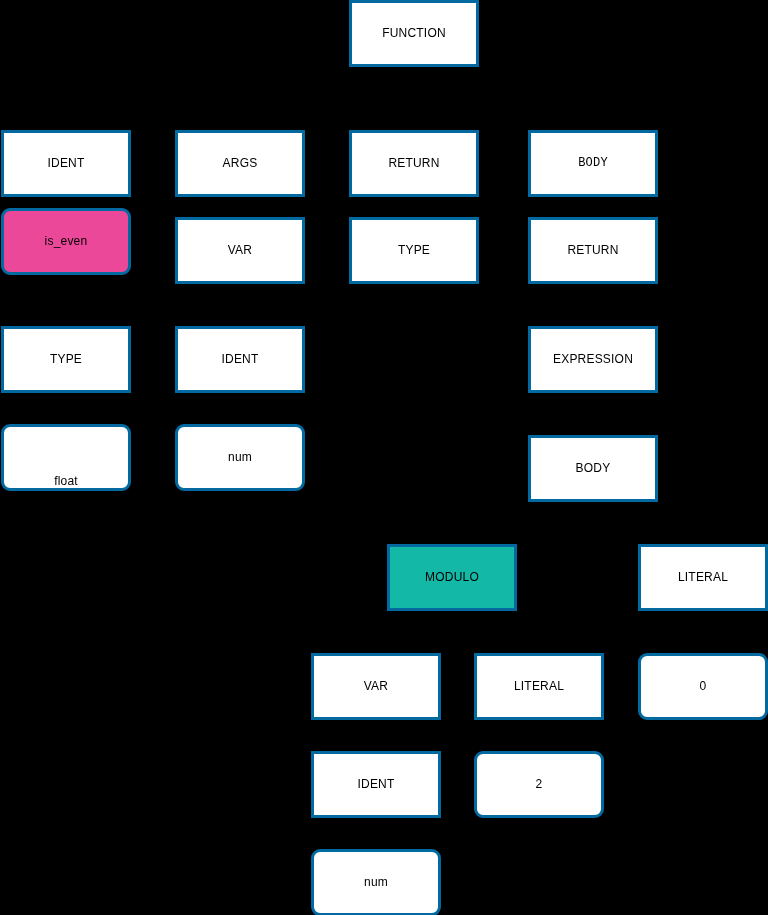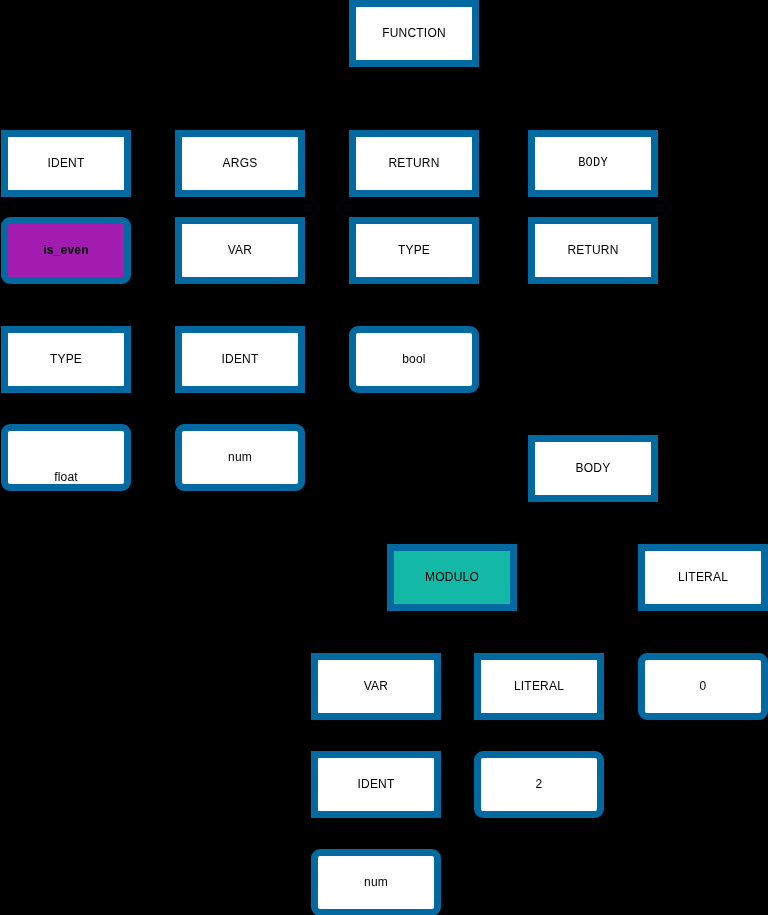--- a/index.html
+++ b/index.html
@@ -12,21 +12,21 @@
     width: 768px;
     height: 915px;
     background: #000000;
     overflow: hidden;
     font-family: "Liberation Sans", sans-serif;
   }
   .node {
     position: absolute;
     background: #ffffff;
     color: #000000;
-    border: 7px solid #0369a1;
+    border: 3px solid #0369a1;
     box-sizing: border-box;
     display: flex;
     align-items: center;
     justify-content: center;
     text-align: center;
     font-size: 12px;
     line-height: 1.2;
     letter-spacing: 0.2px;
   }
   .node.rounded {
@@ -45,40 +45,40 @@
     </div>
     <div class="node" style="left: 175px; top: 130px; width: 130px; height: 67px; background: rgb(255, 255, 255); color: rgb(0, 0, 0);">
       <span>ARGS</span>
     </div>
     <div class="node" style="left: 349px; top: 130px; width: 130px; height: 67px; background: rgb(255, 255, 255); color: rgb(0, 0, 0);">
       <span>RETURN</span>
     </div>
     <div class="node" style="left: 528px; top: 130px; width: 130px; height: 67px; background: rgb(255, 255, 255); color: rgb(0, 0, 0); font-family: Liberation Mono, monospace;">
       <span>BODY</span>
     </div>
-    <div class="node rounded" style="left: 1px; top: 217px; width: 130px; height: 67px; background: #a21caf; color: rgb(0, 0, 0); font-weight: bold;">
+    <div class="node rounded" style="left: 1px; top: 208px; width: 130px; height: 67px; background: #ec4899; color: rgb(0, 0, 0);">
       <span>is_even</span>
     </div>
     <div class="node" style="left: 175px; top: 217px; width: 130px; height: 67px; background: rgb(255, 255, 255); color: rgb(0, 0, 0);">
       <span>VAR</span>
     </div>
     <div class="node" style="left: 349px; top: 217px; width: 130px; height: 67px; background: rgb(255, 255, 255); color: rgb(0, 0, 0);">
       <span>TYPE</span>
     </div>
     <div class="node" style="left: 528px; top: 217px; width: 130px; height: 67px; background: rgb(255, 255, 255); color: rgb(0, 0, 0);">
       <span>RETURN</span>
     </div>
     <div class="node" style="left: 1px; top: 326px; width: 130px; height: 67px; background: rgb(255, 255, 255); color: rgb(0, 0, 0);">
       <span>TYPE</span>
     </div>
     <div class="node" style="left: 175px; top: 326px; width: 130px; height: 67px; background: rgb(255, 255, 255); color: rgb(0, 0, 0);">
       <span>IDENT</span>
     </div>
-    <div class="node rounded" style="left: 349px; top: 326px; width: 130px; height: 67px; background: rgb(255, 255, 255); color: rgb(0, 0, 0);">
-      <span>bool</span>
+    <div class="node" style="left: 528px; top: 326px; width: 130px; height: 67px; background: rgb(255, 255, 255); color: rgb(0, 0, 0);">
+      <span>EXPRESSION</span>
     </div>
     <div class="node rounded" style="left: 1px; top: 424px; width: 130px; height: 67px; background: rgb(255, 255, 255); color: rgb(0, 0, 0); align-items: flex-end;">
       <span>float</span>
     </div>
     <div class="node rounded" style="left: 175px; top: 424px; width: 130px; height: 67px; background: rgb(255, 255, 255); color: rgb(0, 0, 0);">
       <span>num</span>
     </div>
     <div class="node" style="left: 528px; top: 435px; width: 130px; height: 67px; background: rgb(255, 255, 255); color: rgb(0, 0, 0);">
       <span>BODY</span>
     </div>

